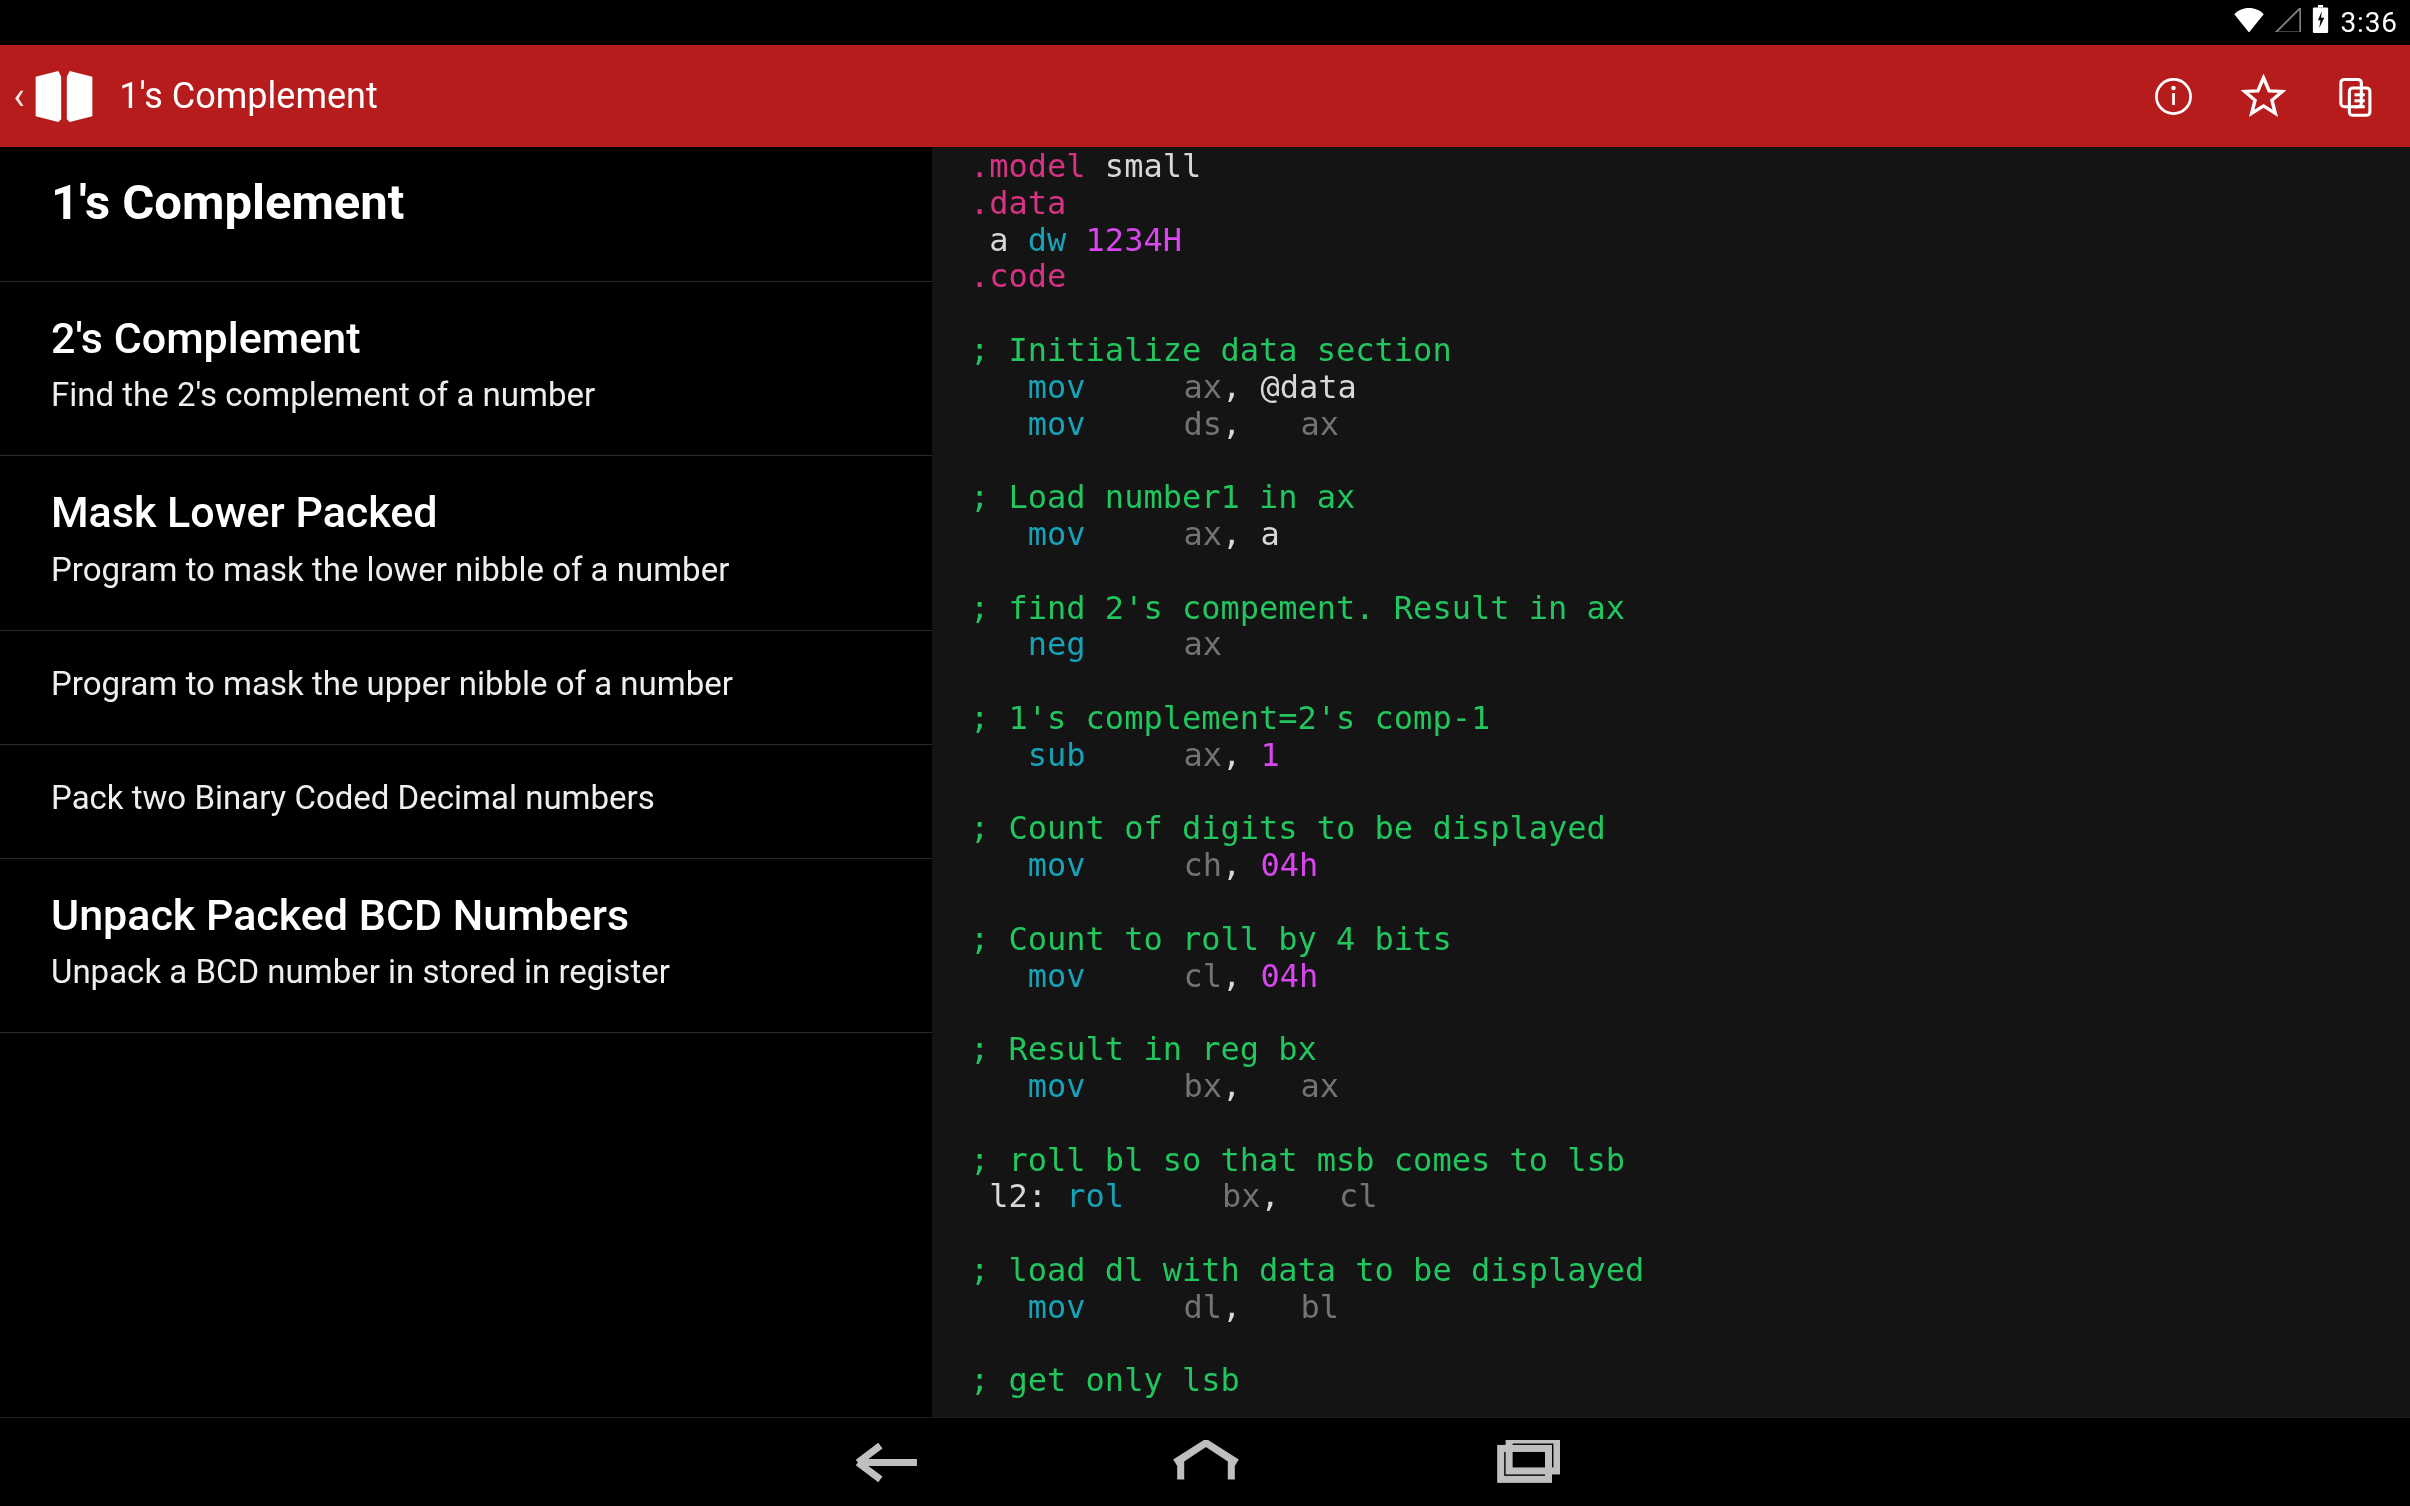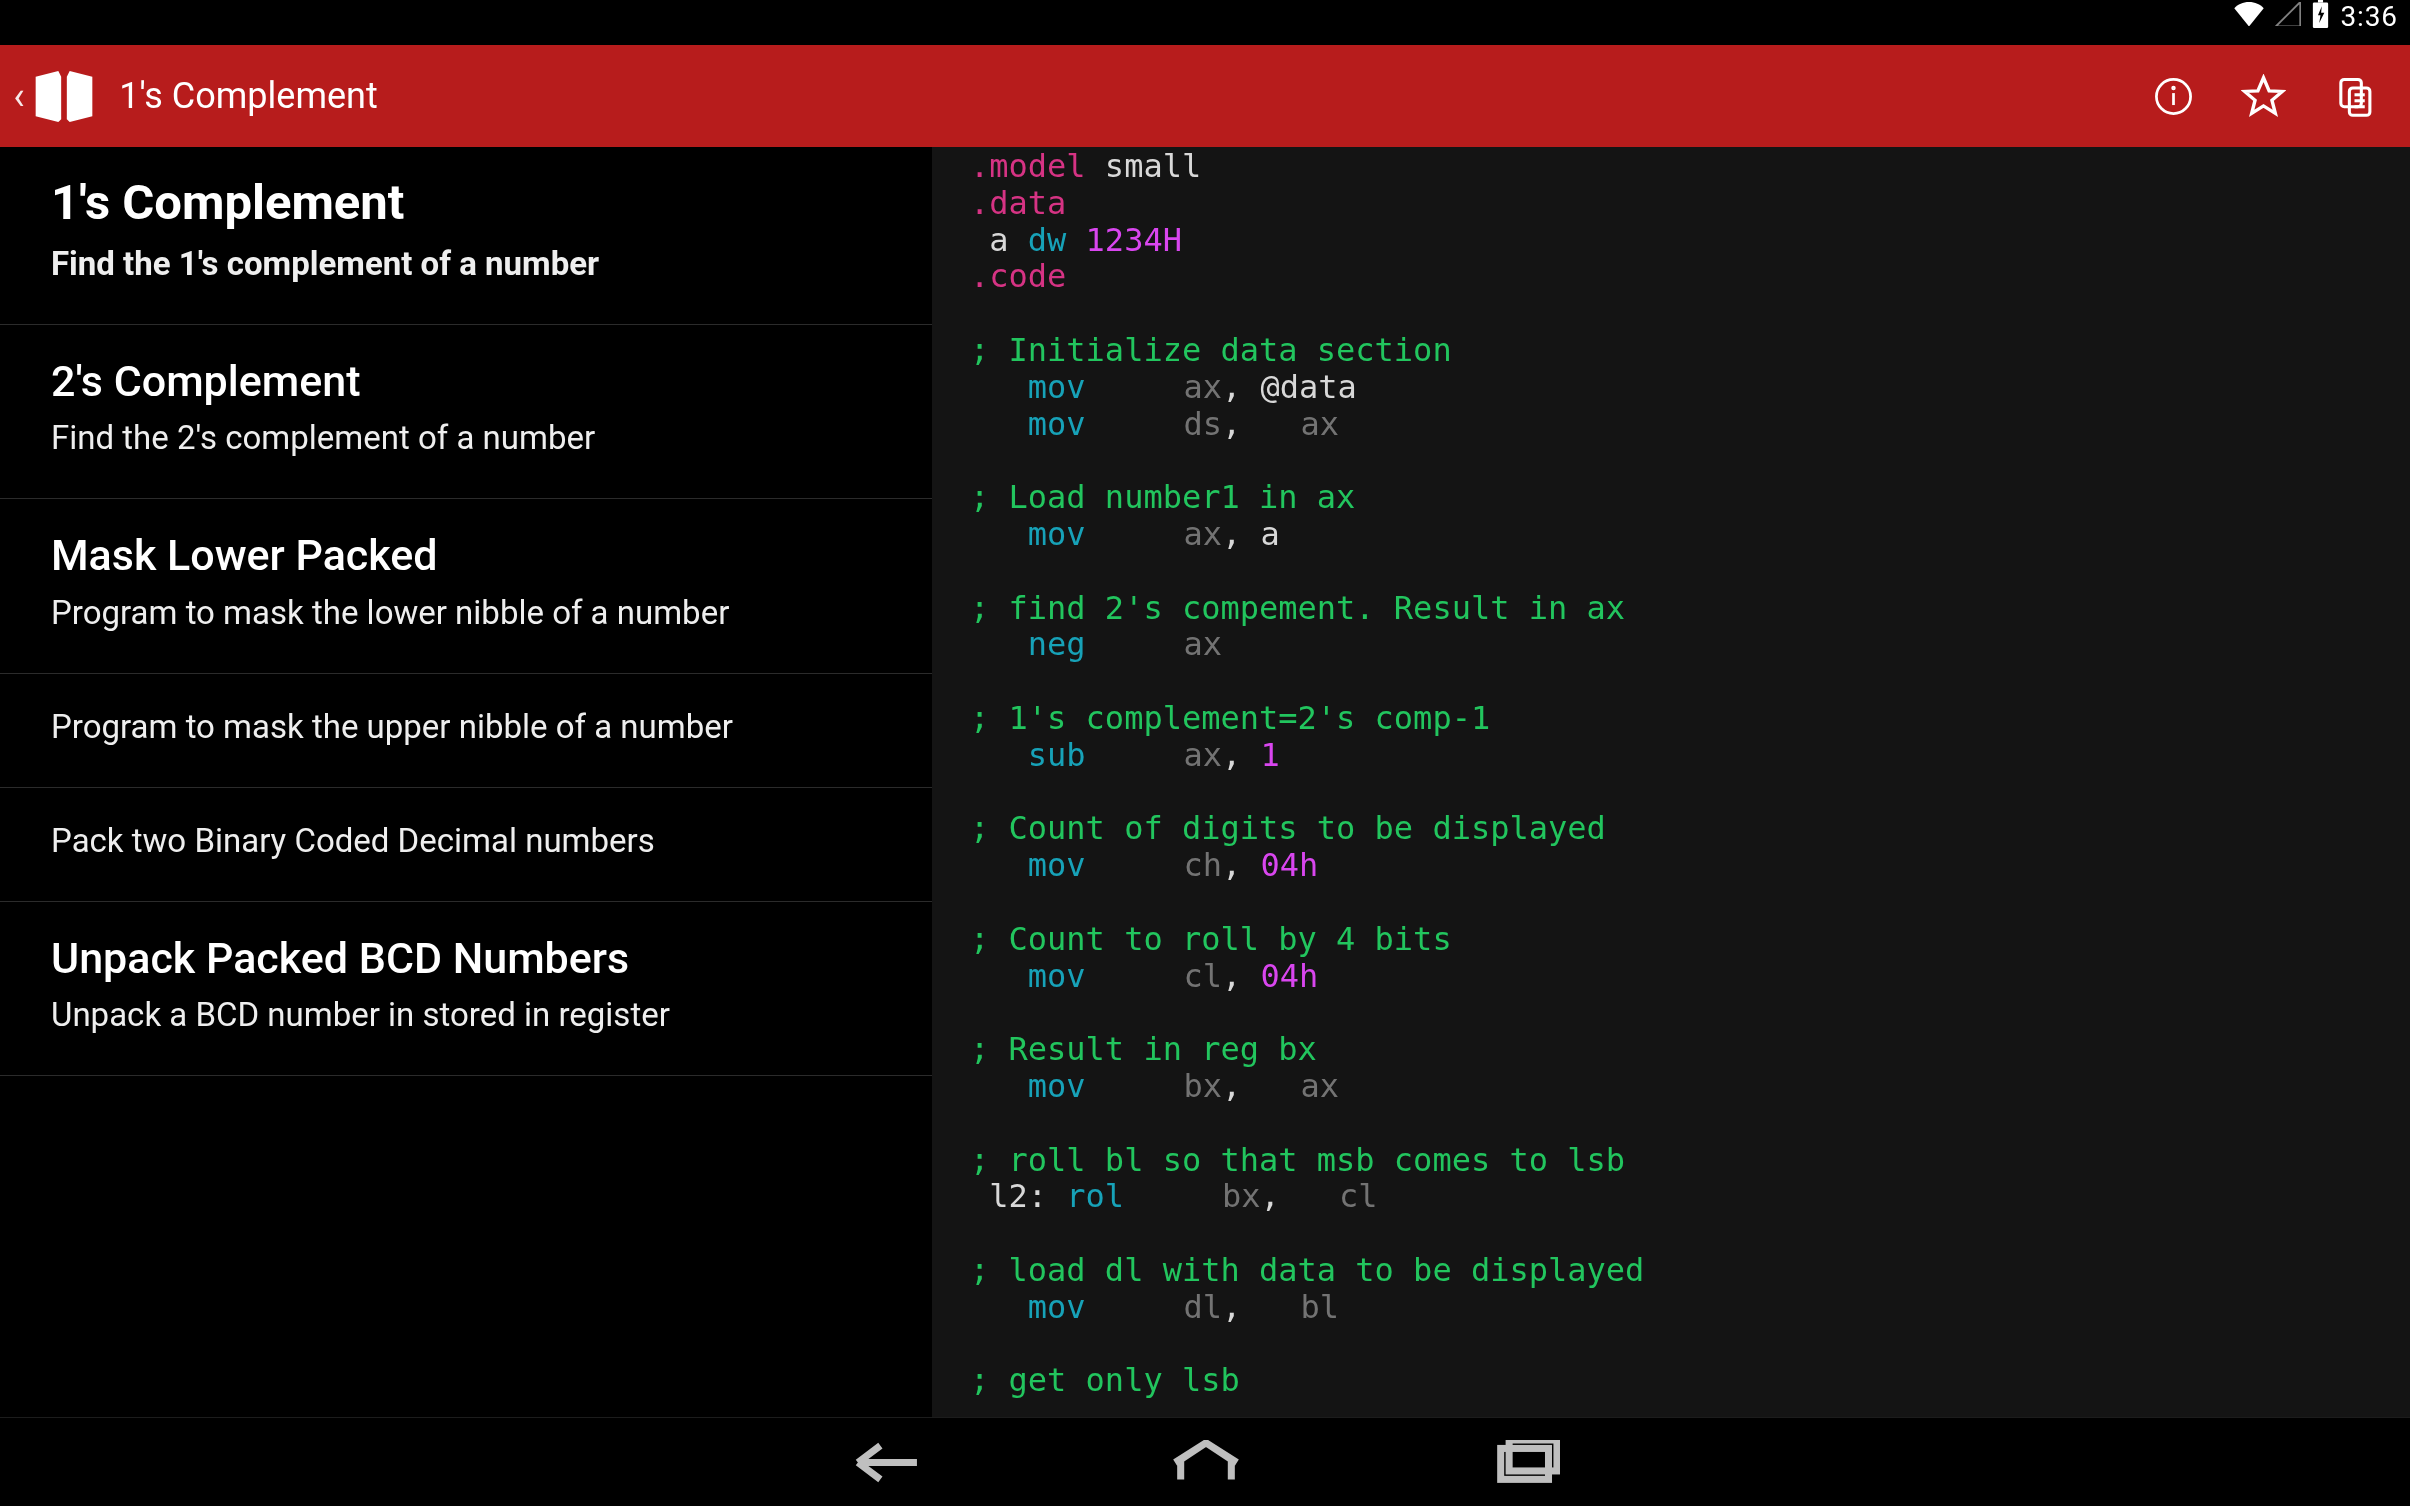--- a/index.html
+++ b/index.html
@@ -1,19 +1,19 @@
 <!DOCTYPE html>
 <html style="font-size:15px"><head>
 <meta charset="utf-8">
 <style>
 * { margin:0; padding:0; box-sizing:border-box; }
 html,body { width:2411px; height:1507px; overflow:hidden; font-family:"Roboto","Helvetica Neue",Arial,sans-serif; background:#000; color:#fff; -webkit-font-smoothing:antialiased; }
 
 
-.statusbar { height:45px; width:100%; background:#000; display:flex; align-items:flex-start; justify-content:flex-end; padding:0 13px; gap:11.3px; font-size:28px; color:#fff; }
+.statusbar { height:45px; width:100%; background:#000; display:flex; align-items:center; justify-content:flex-end; padding:0 13px; gap:11.3px; font-size:28px; color:#fff; }
 .statusbar svg { fill:#fff; }
 .statusbar .cell { opacity:.5; }
 .statusbar .clock { font-weight:400; font-size:28px; letter-spacing:0.9px; }
 
 
 .appbar { height:102px; background:#b71c1c; display:flex; align-items:center; padding:0 22.6px 0 11.3px; }
 .appbar .back { color:#fff; font-size:38px; opacity:.9; padding:0 5.6px 0 1.9px; display:flex; align-items:center; }
 .appbar .logo { display:flex; align-items:center; margin-right:21px; }
 .appbar .logo svg { fill:#fff; }
 .appbar .title { font-size:36px; font-weight:400; color:#fff; }
@@ -105,21 +105,20 @@
         <line x1="12" y1="14.5" x2="18" y2="14.5"></line>
         <line x1="12" y1="18" x2="18" y2="18"></line>
       </svg>
   </span>
 </div>
 
 <div class="body">
   <div class="sidebar" id="sidebar">
       <div class="item">
         <div class="h">1's Complement</div>
-        <div class="s">Find the 1's complement of a number</div>
       </div>
       <div class="item">
         <div class="h">2's Complement</div>
         <div class="s">Find the 2's complement of a number</div>
       </div>
       <div class="item">
         <div class="h">Mask Lower Packed</div>
         <div class="s">Program to mask the lower nibble of a number</div>
       </div>
       <div class="item">

